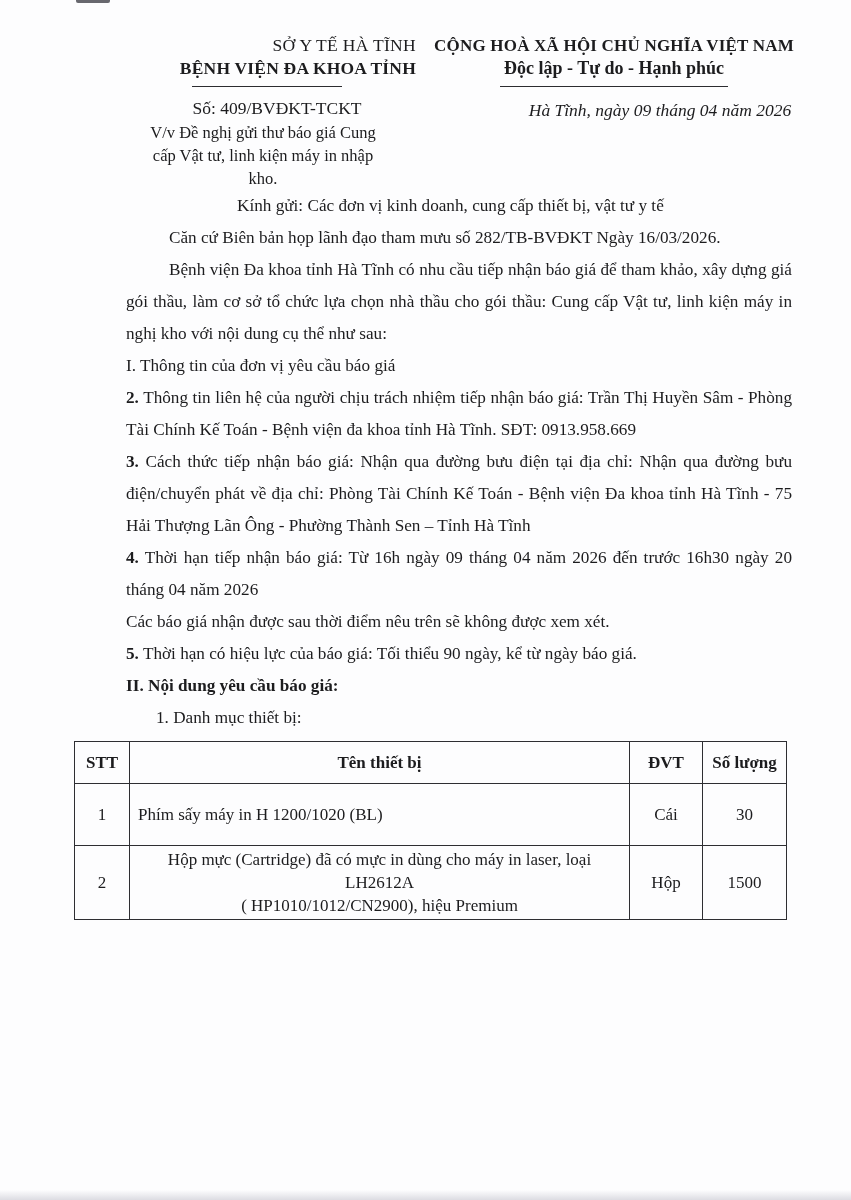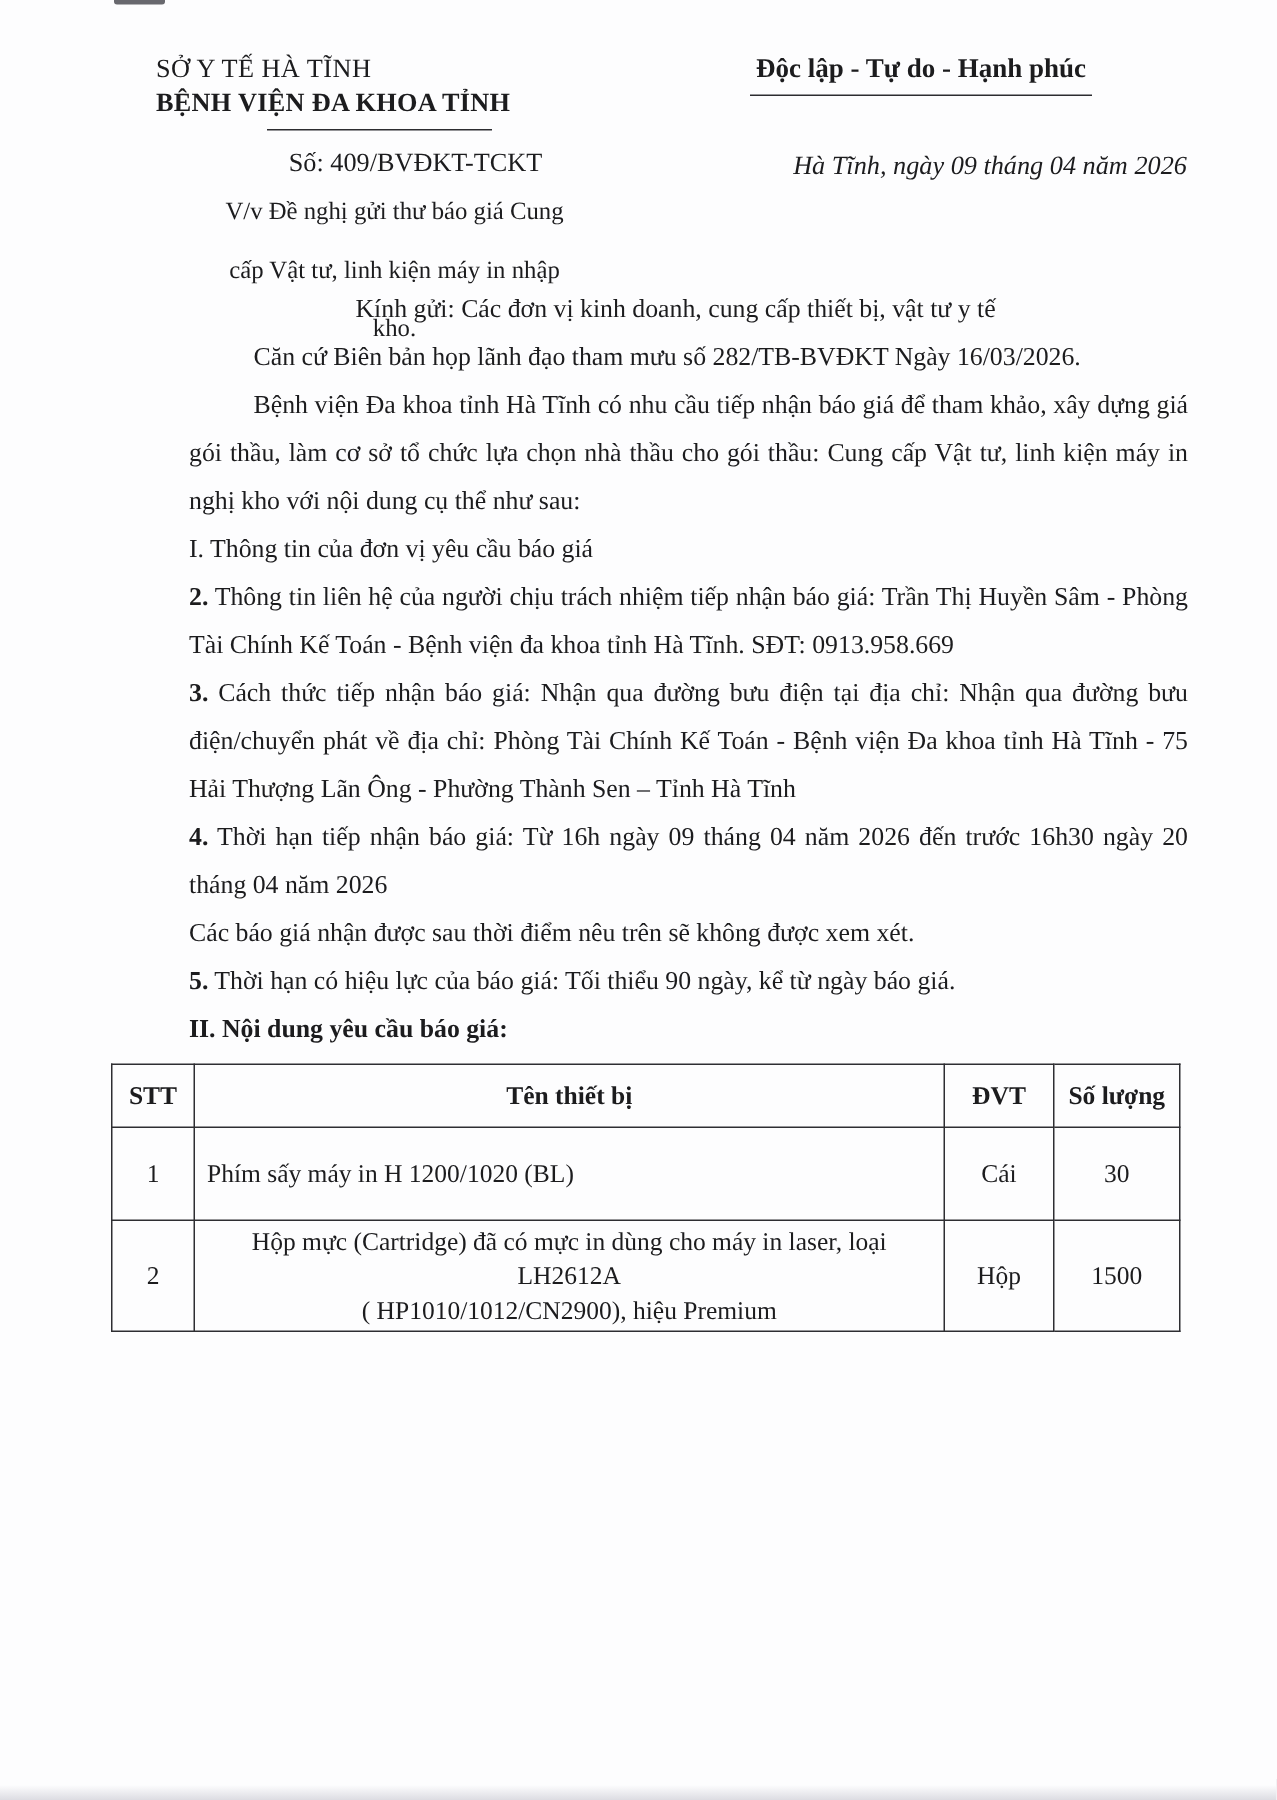--- a/index.html
+++ b/index.html
@@ -18,42 +18,42 @@
     position:absolute; left:76px; top:0; width:34px; height:3px;
     background:#4d4d55; border-radius:0 0 2px 2px; opacity:.85;
   }
   .scan-bottom-strip {
     position:absolute; left:0; bottom:0; width:851px; height:10px;
     background:linear-gradient(#fdfdfe, #dcdce2);
   }
 
   
   .org-block {
-    position:absolute; left:104px; top:34px; width:298px;
-    text-align:left; line-height:23px; font-size:17.5px;
+    position:absolute; left:118px; top:34px; width:298px;
+    text-align:right; line-height:23px; font-size:17.5px;
   }
   .org-parent { letter-spacing:.3px; }
   .org-name { font-weight:bold; letter-spacing:.2px; }
   .org-rule { width:150px; border:0; border-top:1.7px solid #2c2c30; margin:6px auto 0; }
 
   .national-block {
     position:absolute; left:415px; top:34px; width:398px;
     text-align:center; line-height:23px;
   }
   .national-line1 { font-weight:bold; font-size:17px; letter-spacing:.2px; }
   .national-line2 { font-weight:bold; font-size:18px; }
   .national-rule { width:228px; border:0; border-top:1.7px solid #2c2c30; margin:6px auto 0; }
 
   .doc-number {
     position:absolute; left:154px; top:98px; width:246px;
     text-align:center; font-size:17.5px;
   }
   .doc-subject {
     position:absolute; left:140px; top:121px; width:246px;
-    text-align:center; font-size:16.5px; line-height:39px;
+    text-align:center; font-size:16.5px; line-height:23px;
   }
   .place-date {
     position:absolute; left:510px; top:100px; width:300px;
     text-align:center; font-style:italic; font-size:17.5px;
   }
 
   
   .body-text {
     position:absolute; left:126px; top:190px; width:666px;
     font-size:17.2px; line-height:32px;
@@ -100,39 +100,41 @@
 
   <div class="scan-top-streak"></div>
 
   <div class="org-block">
     <div class="org-parent">SỞ Y TẾ HÀ TĨNH</div>
     <div class="org-name">BỆNH VIỆN ĐA KHOA TỈNH</div>
     <hr class="org-rule">
   </div>
 
   <div class="national-block">
+    <div class="national-line1">CỘNG HOÀ XÃ HỘI CHỦ NGHĨA VIỆT NAM</div>
     <div class="national-line2">Độc lập - Tự do - Hạnh phúc</div>
     <hr class="national-rule">
   </div>
 
   <div class="doc-number">Số: 409/BVĐKT-TCKT</div>
   <div class="doc-subject">V/v Đề nghị gửi thư báo giá Cung cấp Vật tư, linh kiện máy in nhập kho.</div>
   <div class="place-date">Hà Tĩnh, ngày 09 tháng 04 năm 2026</div>
 
   <div class="body-text">
     <p class="p-salutation">Kính gửi: Các đơn vị kinh doanh, cung cấp thiết bị, vật tư y tế</p>
     <p class="p-basis">Căn cứ Biên bản họp lãnh đạo tham mưu số 282/TB-BVĐKT Ngày 16/03/2026.</p>
     <p class="p-intro">Bệnh viện Đa khoa tỉnh Hà Tĩnh có nhu cầu tiếp nhận báo giá để tham khảo, xây dựng giá gói thầu, làm cơ sở tổ chức lựa chọn nhà thầu cho gói thầu: Cung cấp Vật tư, linh kiện máy in nghị kho với nội dung cụ thể như sau:</p>
     <p class="p-section1">I. Thông tin của đơn vị yêu cầu báo giá</p>
     <p class="p-item"><span class="item-num">2.</span><span> Thông tin liên hệ của người chịu trách nhiệm tiếp nhận báo giá: Trần Thị Huyền Sâm - Phòng Tài Chính Kế Toán - Bệnh viện đa khoa tỉnh Hà Tĩnh. SĐT: 0913.958.669</span></p>
     <p class="p-item"><span class="item-num">3.</span><span> Cách thức tiếp nhận báo giá: Nhận qua đường bưu điện tại địa chỉ: Nhận qua đường bưu điện/chuyển phát về địa chỉ: Phòng Tài Chính Kế Toán - Bệnh viện Đa khoa tỉnh Hà Tĩnh - 75 Hải Thượng Lãn Ông  - Phường Thành Sen – Tỉnh Hà Tĩnh</span></p>
     <p class="p-item"><span class="item-num">4.</span><span> Thời hạn tiếp nhận báo giá: Từ 16h ngày 09 tháng 04 năm 2026 đến trước 16h30 ngày 20 tháng 04 năm 2026</span></p>
     <p class="p-note">Các báo giá nhận được sau thời điểm nêu trên sẽ không được xem xét.</p>
     <p class="p-item"><span class="item-num">5.</span><span> Thời hạn có hiệu lực của báo giá: Tối thiểu 90 ngày, kể từ ngày báo giá.</span></p>
     <p class="p-section2">II. Nội dung yêu cầu báo giá:</p>
+    <p class="p-listlabel">1.  Danh mục thiết bị:</p>
 
     <table class="device-table">
       <colgroup>
         <col class="col-stt">
           <col class="col-name">
           <col class="col-unit">
           <col class="col-qty">
       </colgroup>
       <thead>
         <tr>

